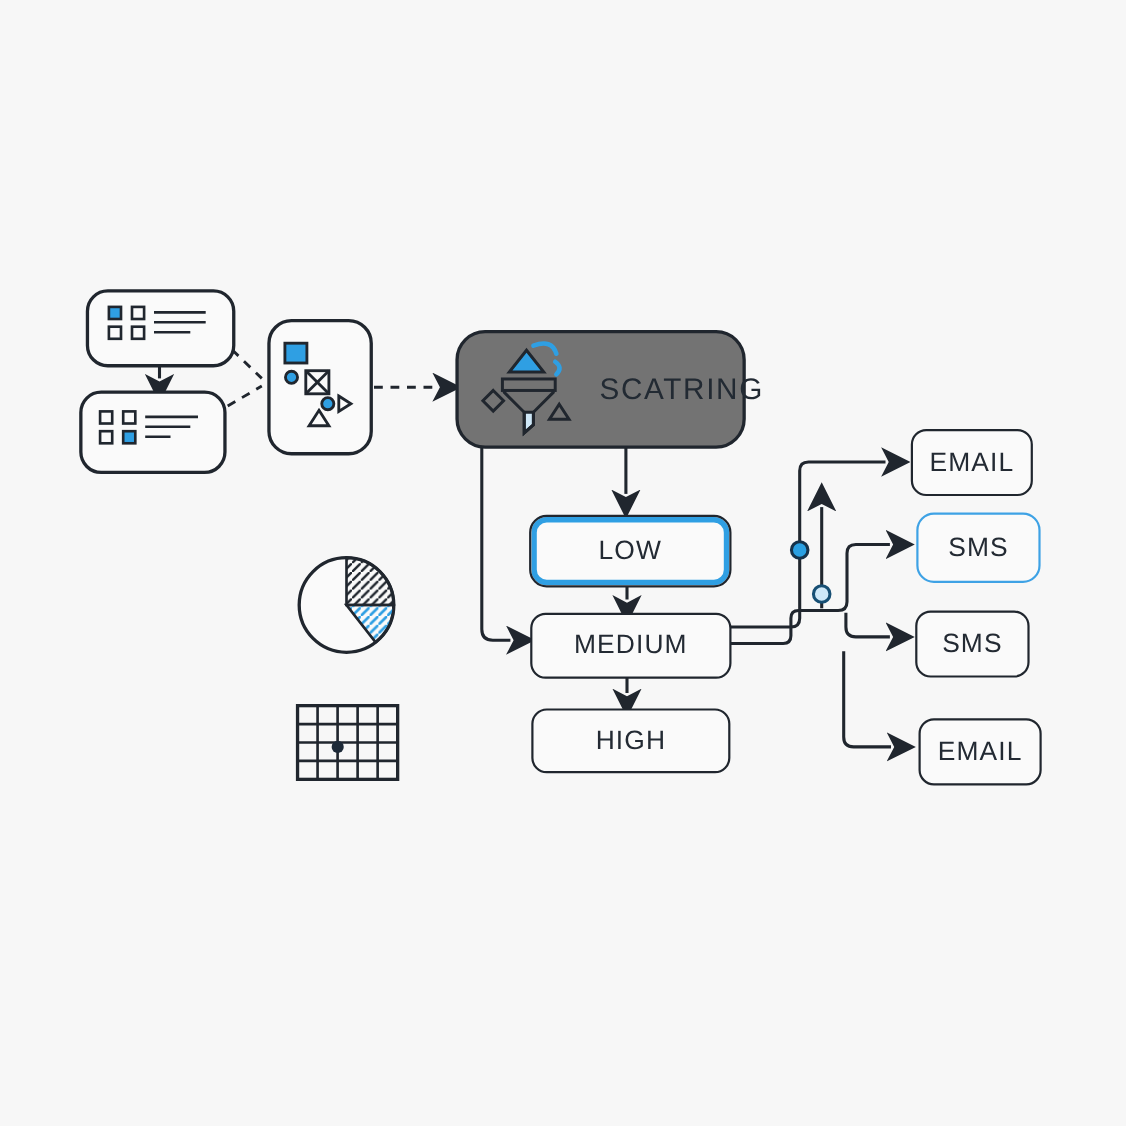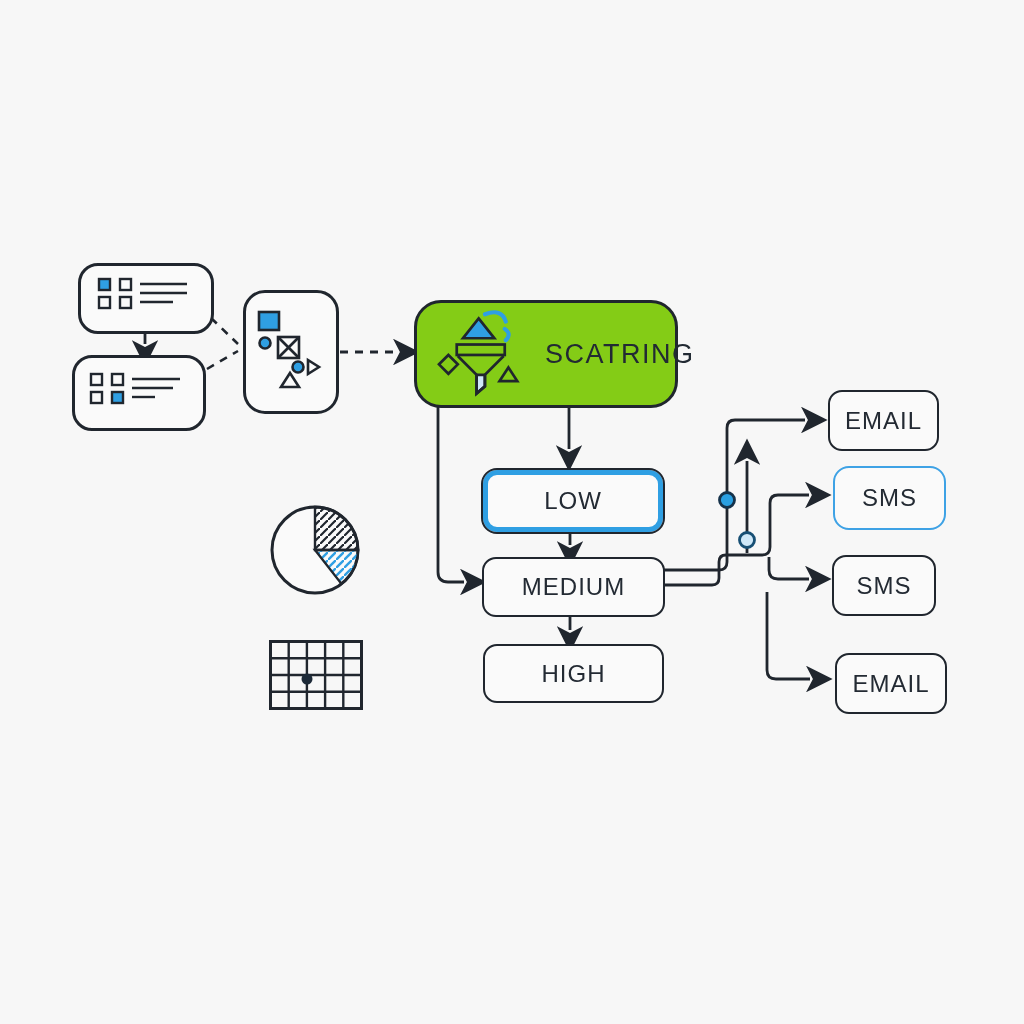--- a/index.html
+++ b/index.html
@@ -11,21 +11,21 @@
   .layer{position:absolute;left:0;top:0;width:1024px;height:1024px;pointer-events:none;}
   .node{
     position:absolute;display:flex;align-items:center;justify-content:center;
     background:#fafafa;border:2.5px solid #20262e;border-radius:14px;
     font-size:24px;font-weight:500;letter-spacing:1px;color:#232a33;
   }
   .card{position:absolute;background:#fafafa;border:3px solid #20262e;border-radius:20px;}
   .scatter{border-radius:22px;}
   .scoring{
     position:absolute;left:414px;top:300px;width:258px;height:102px;
-    background:#84cc16;border:3px solid #20262e;border-radius:27px;
+    background:#737373;border:3px solid #20262e;border-radius:27px;
     display:flex;align-items:center;
   }
   .scoring .funnel-wrap{position:relative;width:128px;height:96px;flex:0 0 auto;}
   .scoring .label{flex:1;text-align:center;font-size:27px;font-weight:500;letter-spacing:1.5px;padding-right:10px;}
   .low{
     left:481px;top:468px;width:180px;height:62px;border-radius:16px;
     border:2px solid #20262e;box-shadow:inset 0 0 0 5px #2f9fe3;text-align:right;
   }
   .sms-hl{border:2.5px solid #3ea2e5;border-radius:16px;}
 </style>

